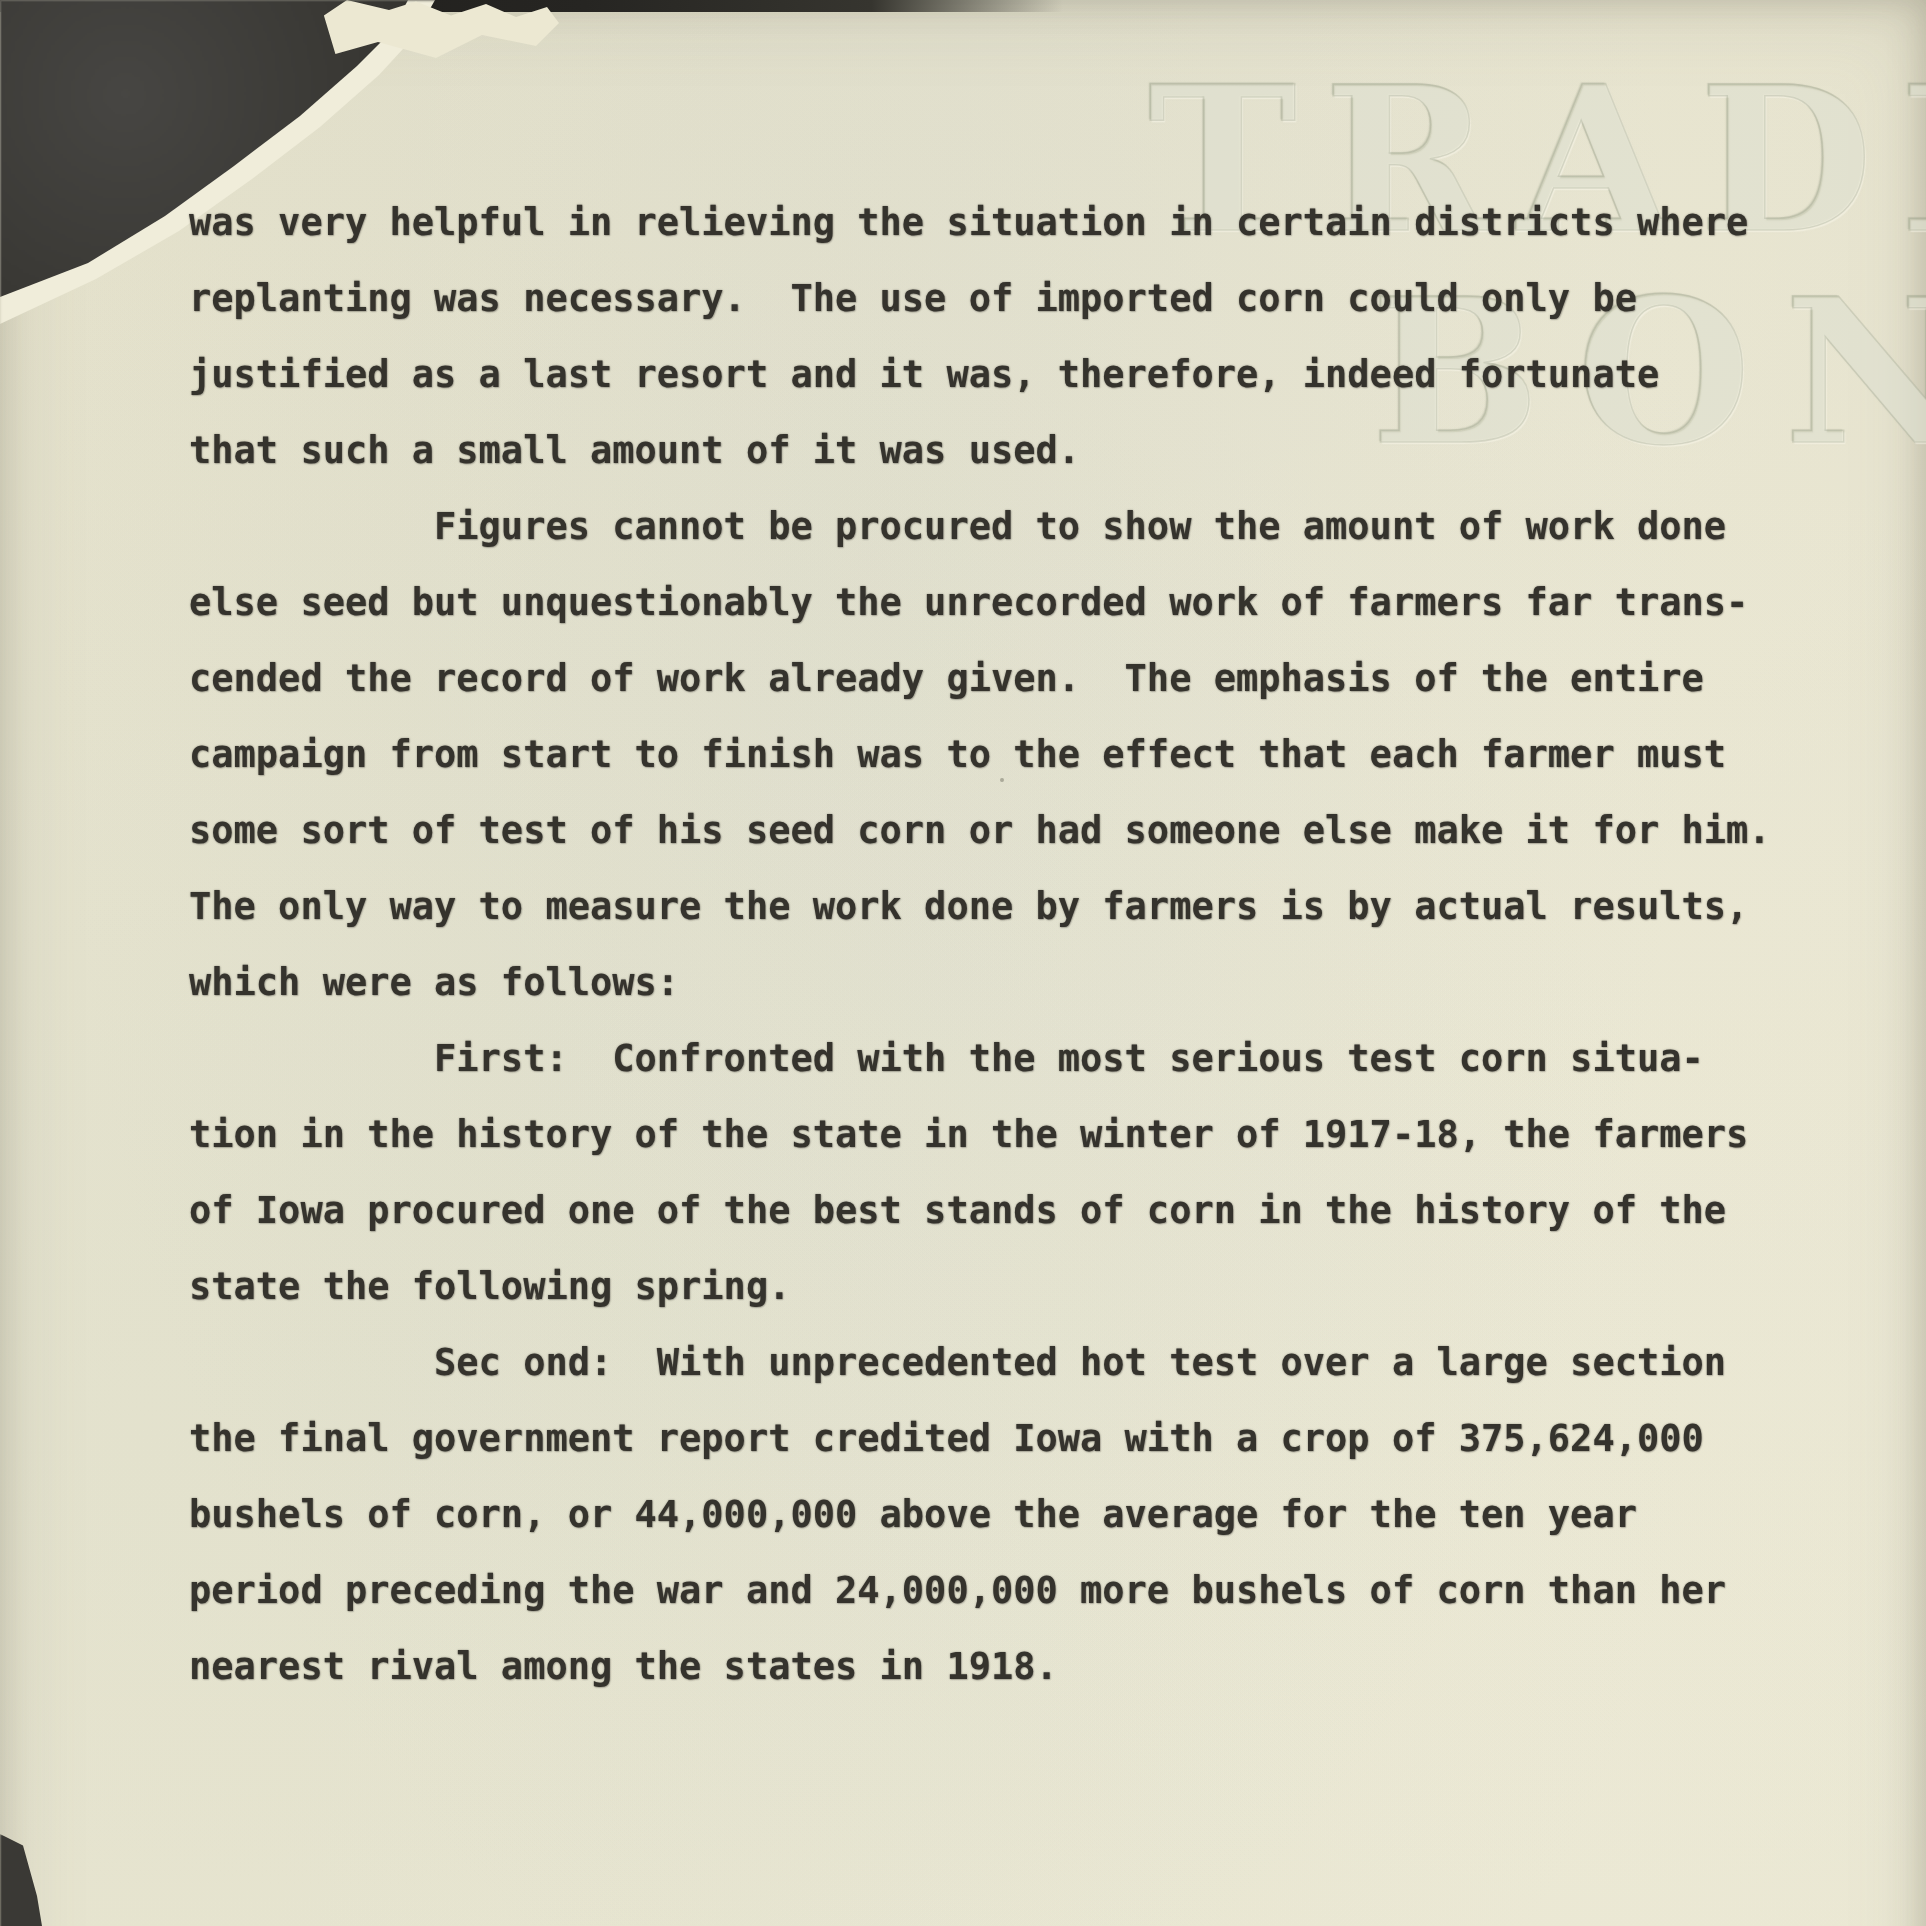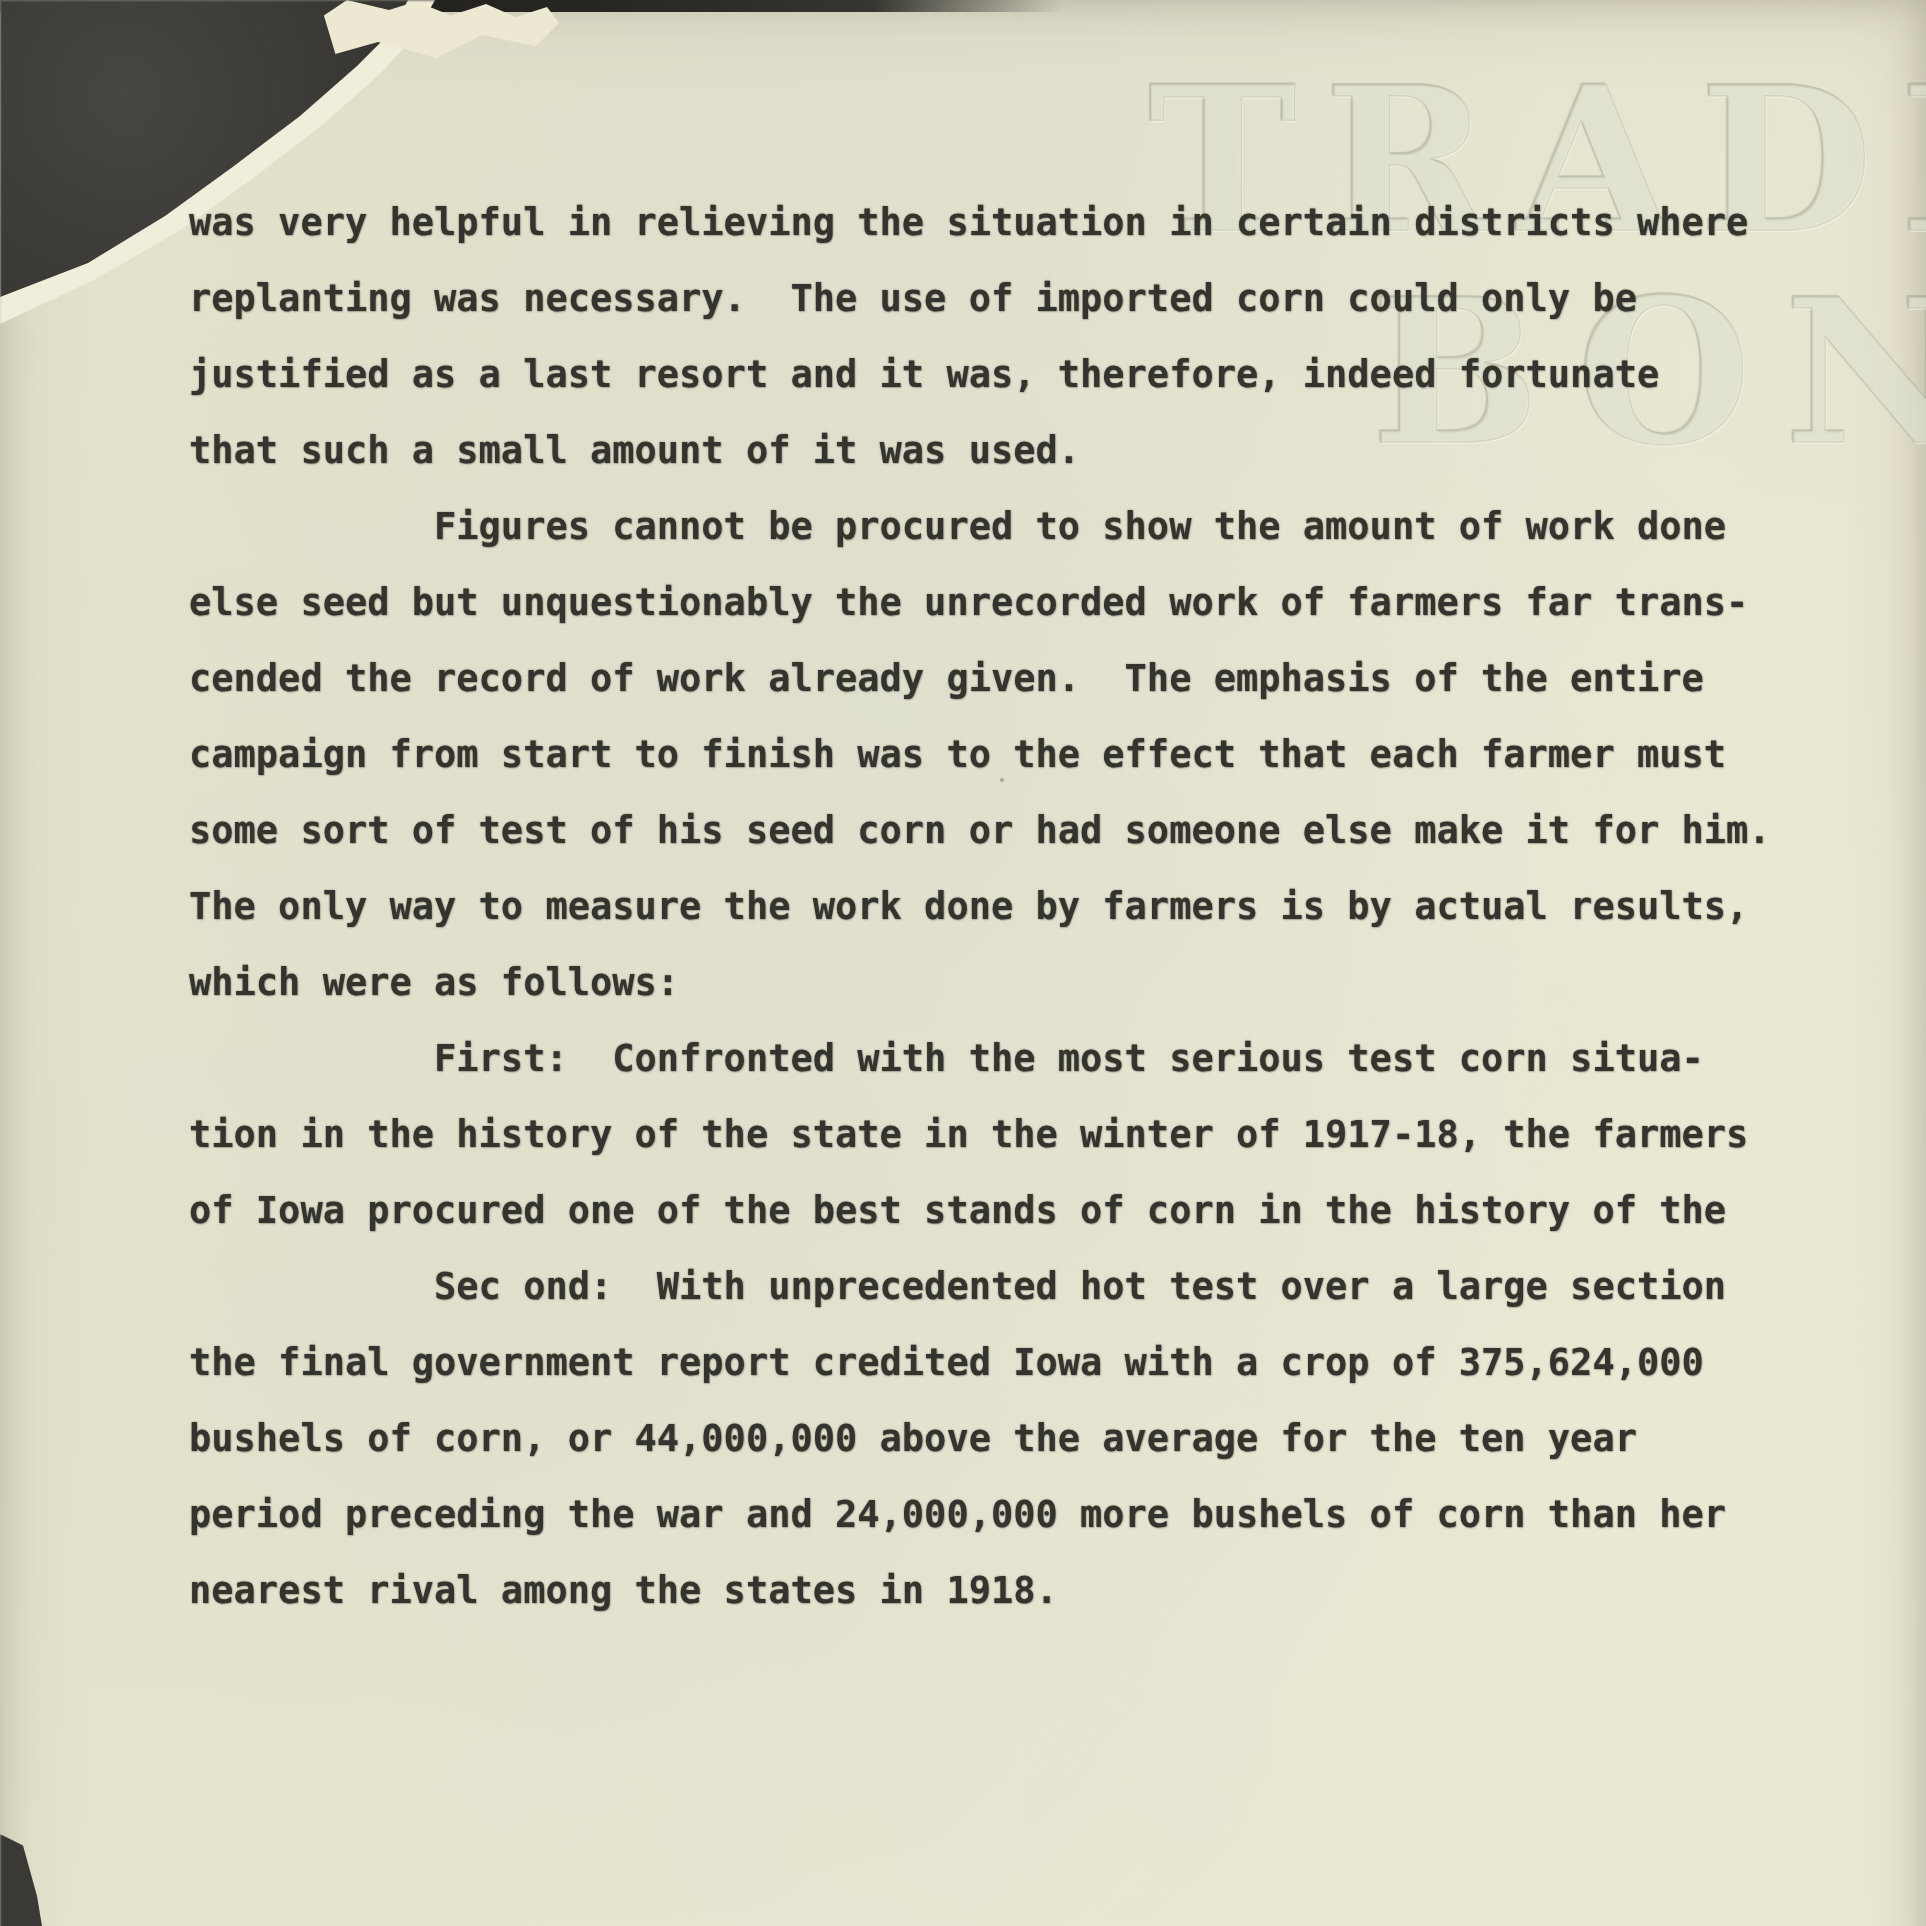--- a/index.html
+++ b/index.html
@@ -97,20 +97,21 @@
       <div class="text-line">           Figures cannot be procured to show the amount of work done</div>
       <div class="text-line">else seed but unquestionably the unrecorded work of farmers far trans-</div>
       <div class="text-line">cended the record of work already given.  The emphasis of the entire</div>
       <div class="text-line">campaign from start to finish was to the effect that each farmer must</div>
       <div class="text-line">some sort of test of his seed corn or had someone else make it for him.</div>
       <div class="text-line">The only way to measure the work done by farmers is by actual results,</div>
       <div class="text-line">which were as follows:</div>
       <div class="text-line">           First:  Confronted with the most serious test corn situa-</div>
       <div class="text-line">tion in the history of the state in the winter of 1917-18, the farmers</div>
       <div class="text-line">of Iowa procured one of the best stands of corn in the history of the</div>
+      <div class="text-line">state the following spring.</div>
       <div class="text-line">           Sec ond:  With unprecedented hot test over a large section</div>
       <div class="text-line">the final government report credited Iowa with a crop of 375,624,000</div>
       <div class="text-line">bushels of corn, or 44,000,000 above the average for the ten year</div>
       <div class="text-line">period preceding the war and 24,000,000 more bushels of corn than her</div>
       <div class="text-line">nearest rival among the states in 1918.</div>
       <div class="text-line heading">   </div>
     </div>
 
   <div class="speck-1"></div>
 

